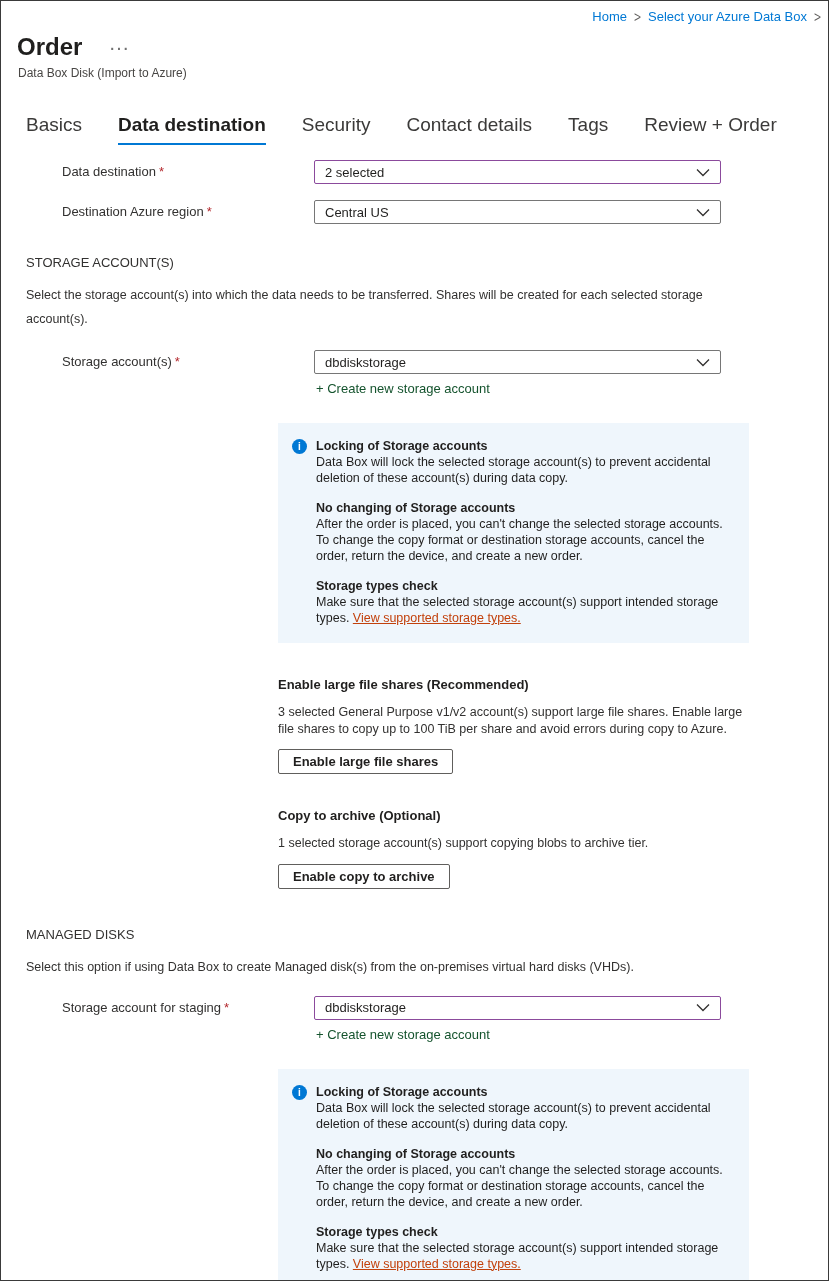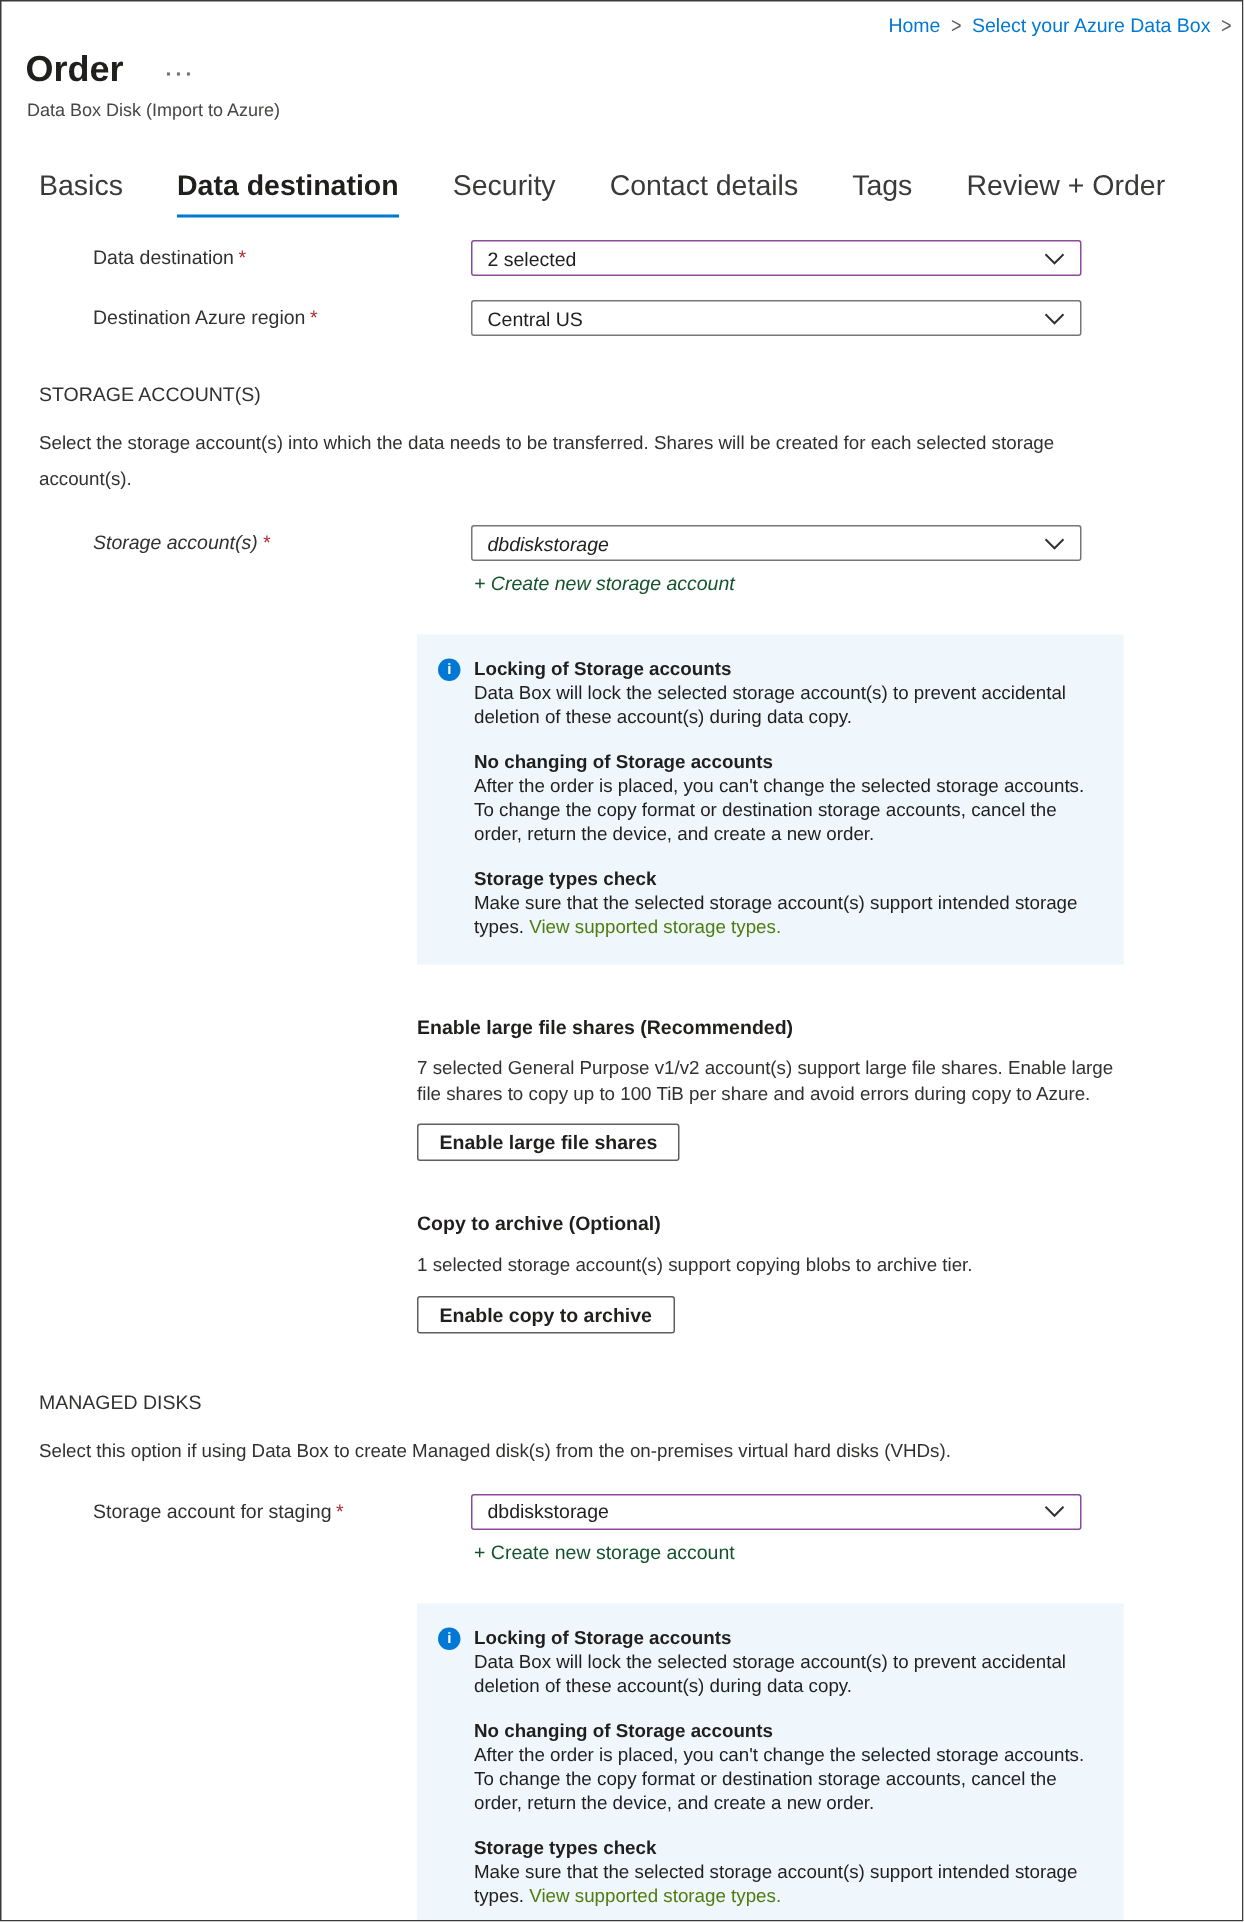--- a/index.html
+++ b/index.html
@@ -36,32 +36,32 @@
     padding:0 10px; font-size:13px; color:#201f1e; cursor:pointer;
   }
   .select.focus { border-color:#8b4a9c; }
   .chev { flex:none; margin-left:8px; display:flex; }
   .create-link { margin-top:7px; padding-left:2px; font-size:13px; color:#14532d; cursor:pointer; }
   
   .section-heading { margin-top:31px; font-size:13px; color:#323130; }
   .section-desc { margin-top:13px; font-size:12.5px; line-height:24px; width:716px; color:#323130; }
   .row-dd1 { margin-top:15px; }
   .row-dd2 { margin-top:16px; }
-  .row-sa  { margin-top:19px;font-style:italic; }
+  .row-sa  { margin-top:19px; }
   
   .info-box { margin-top:27px; background:#eff6fc; padding:15px 16px 3px 14px; display:flex; gap:9px; }
   .info-icon {
     width:15px; height:15px; border-radius:50%; background:#0078d4; color:#fff;
     font-size:10px; font-weight:700; display:flex; align-items:center; justify-content:center;
     flex:none; margin-top:1px;
   }
   .info-content { font-size:12.5px; line-height:16px; color:#201f1e; }
   .info-section { margin-bottom:14px; }
   .info-title { font-weight:700; }
-  .info-link { color:#4d7c0f; cursor:pointer; }
+  .info-link { color:#c2410c; text-decoration:underline; cursor:pointer; }
   
   .sub-heading { margin-top:34px; font-size:13px; font-weight:700; color:#201f1e; }
   .sub-desc { margin-top:12px; font-size:12.5px; line-height:16.5px; color:#323130; }
   .btn {
     margin-top:12px; display:inline-block; border:1px solid #605e5c; border-radius:2px;
     background:#fff; padding:4px 14px; font-size:13px; font-weight:700; color:#201f1e;
     cursor:pointer; font-family:inherit;
   }
 </style>
 </head>
@@ -159,21 +159,21 @@
           </div>
           <div class="info-section">
             <div class="info-title">Storage types check</div>
             <div><span>Make sure that the selected storage account(s) support intended storage types. </span><span class="info-link">View supported storage types.</span></div>
           </div>
         </div>
       </div>
 
       
       <div class="sub-heading">Enable large file shares (Recommended)</div>
-      <div class="sub-desc">7 selected General Purpose v1/v2 account(s) support large file shares. Enable large file shares to copy up to 100 TiB per share and avoid errors during copy to Azure.</div>
+      <div class="sub-desc">3 selected General Purpose v1/v2 account(s) support large file shares. Enable large file shares to copy up to 100 TiB per share and avoid errors during copy to Azure.</div>
       <button class="btn">Enable large file shares</button>
 
       
       <div class="sub-heading">Copy to archive (Optional)</div>
       <div class="sub-desc">1 selected storage account(s) support copying blobs to archive tier.</div>
       <button class="btn">Enable copy to archive</button>
     </div>
 
     <div class="section-heading" style="margin-top:38px;">MANAGED DISKS</div>
     <div class="section-desc">Select this option if using Data Box to create Managed disk(s) from the on-premises virtual hard disks (VHDs).</div>

